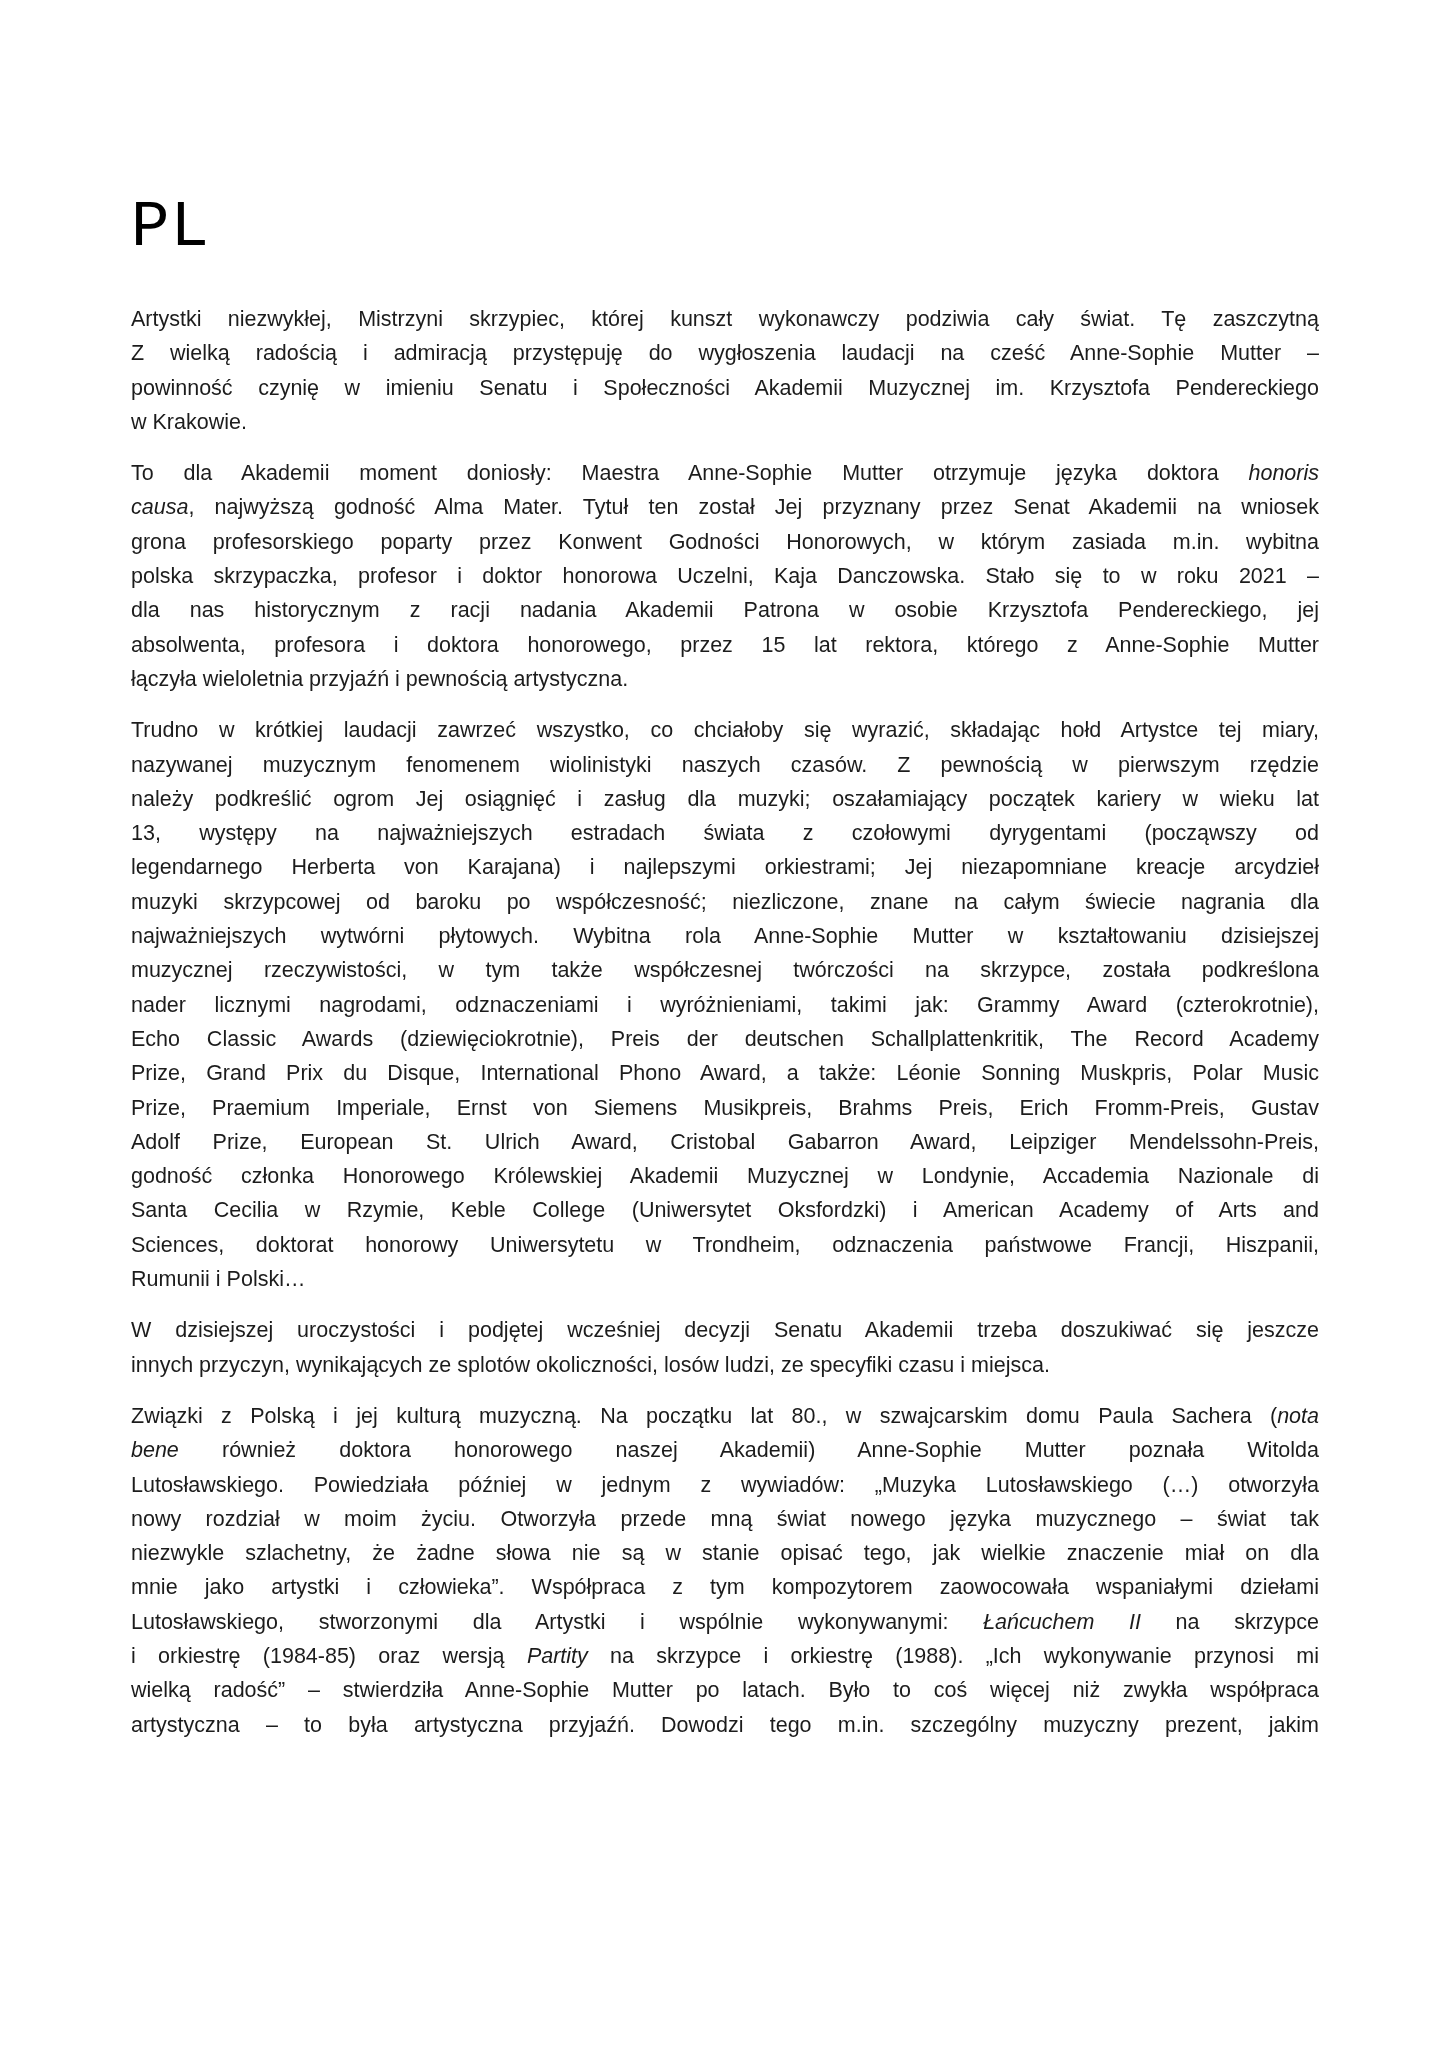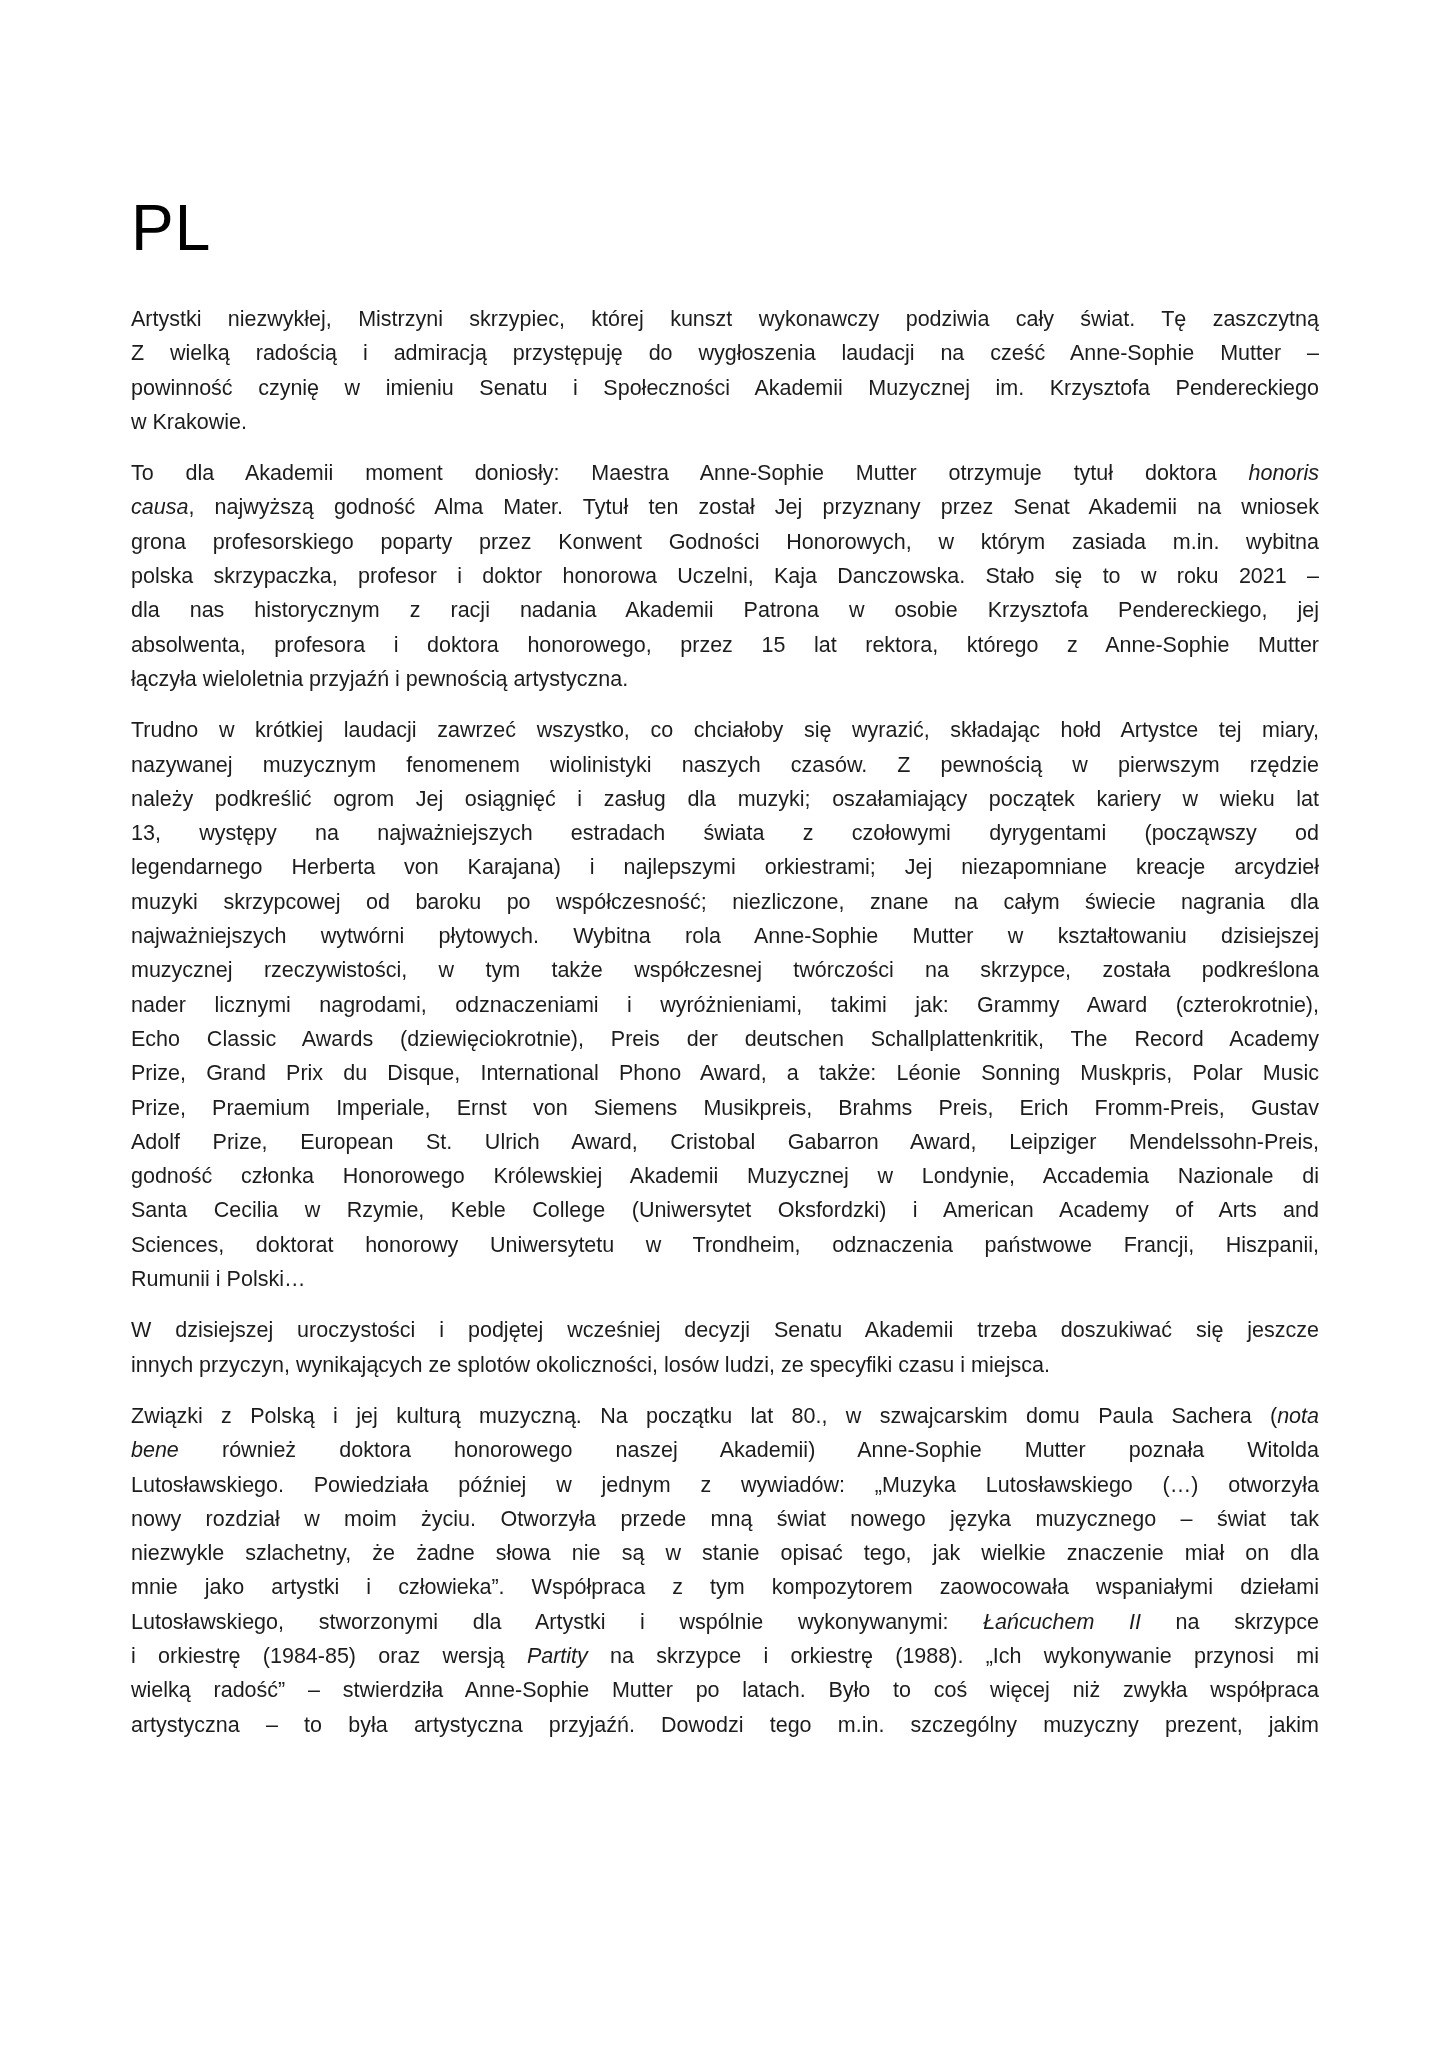--- a/index.html
+++ b/index.html
@@ -14,21 +14,21 @@
       overflow: hidden;
       color: #1a1a1a;
     }
     .page {
       position: absolute;
       left: 131px;
       top: 188px;
       width: 1188px;
     }
     .page-heading {
-      font-family: Liberation Sans, sans-serif;
+      font-family: Liberation Mono, monospace;
       font-size: 64px;
       font-weight: normal;
       line-height: 80px;
       margin: 0 0 34px 0;
       color: #000;
       letter-spacing: 1px;
     }
     .para {
       font-family: "Liberation Sans", sans-serif;
       font-size: 21.5px;
@@ -58,21 +58,21 @@
 <div class="page">
   <h1 class="page-heading">PL</h1>
   <div id="body-text">
       <div class="para">
         <span class="line"><span>Artystki niezwykłej, Mistrzyni skrzypiec, której kunszt wykonawczy podziwia cały świat. Tę zaszczytną</span></span>
         <span class="line"><span>Z wielką radością i admiracją przystępuję do wygłoszenia laudacji na cześć Anne-Sophie Mutter –</span></span>
         <span class="line"><span>powinność czynię w imieniu Senatu i Społeczności Akademii Muzycznej im. Krzysztofa Pendereckiego</span></span>
         <span class="line last"><span>w Krakowie.</span></span>
       </div>
       <div class="para">
-        <span class="line"><span>To dla Akademii moment doniosły: Maestra Anne-Sophie Mutter otrzymuje tytuł doktora </span><span class="seg-italic">honoris</span></span>
+        <span class="line"><span>To dla Akademii moment doniosły: Maestra Anne-Sophie Mutter otrzymuje języka doktora </span><span class="seg-italic">honoris</span></span>
         <span class="line"><span class="seg-italic">causa</span><span>, najwyższą godność Alma Mater. Tytuł ten został Jej przyznany przez Senat Akademii na wniosek</span></span>
         <span class="line"><span>grona profesorskiego poparty przez Konwent Godności Honorowych, w którym zasiada m.in. wybitna</span></span>
         <span class="line"><span>polska skrzypaczka, profesor i doktor honorowa Uczelni, Kaja Danczowska. Stało się to w roku 2021 –</span></span>
         <span class="line"><span>dla nas historycznym z racji nadania Akademii Patrona w osobie Krzysztofa Pendereckiego, jej</span></span>
         <span class="line"><span>absolwenta, profesora i doktora honorowego, przez 15 lat rektora, którego z Anne-Sophie Mutter</span></span>
         <span class="line last"><span>łączyła wieloletnia przyjaźń i pewnością artystyczna.</span></span>
       </div>
       <div class="para">
         <span class="line"><span>Trudno w krótkiej laudacji zawrzeć wszystko, co chciałoby się wyrazić, składając hołd Artystce tej miary,</span></span>
         <span class="line"><span>nazywanej muzycznym fenomenem wiolinistyki naszych czasów. Z pewnością w pierwszym rzędzie</span></span>

